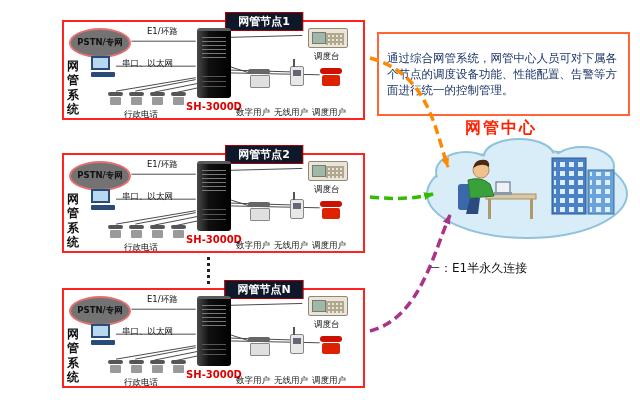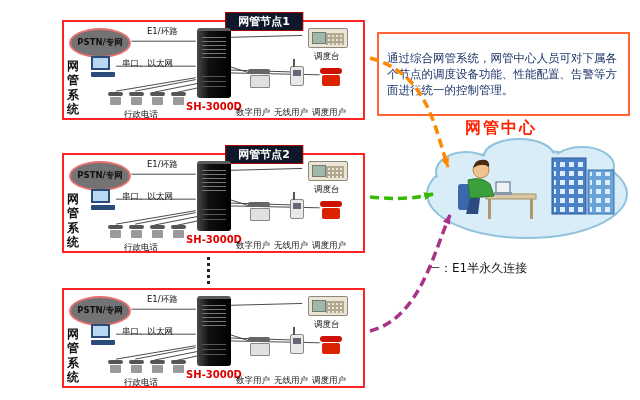--- a/index.html
+++ b/index.html
@@ -172,20 +172,21 @@
         <line x1="133" y1="58" x2="50" y2="72"></line>
           <line x1="133" y1="60" x2="70" y2="72"></line>
         <line x1="135" y1="64" x2="90" y2="73"></line>
           <line x1="138" y1="68" x2="110" y2="74"></line>
         <line x1="167" y1="16" x2="244" y2="14"></line>
           <line x1="167" y1="46" x2="192" y2="54"></line>
         <line x1="167" y1="50" x2="232" y2="52"></line>
           <line x1="167" y1="53" x2="262" y2="55"></line>
       </g>
     </svg>
+    <div class="node-title">网管节点N</div>
     <div class="pstn-cloud">
         <span class="pstn-text">PSTN/专网</span>
       </div>
     <div class="e1-label">E1/环路</div>
     <div class="nms-label">网管系统</div>
     <div class="pc-icon">
         <div class="pc-screen"></div>
         <div class="pc-kb"></div>
       </div>
     <div class="serial-label">串口、以太网</div>

